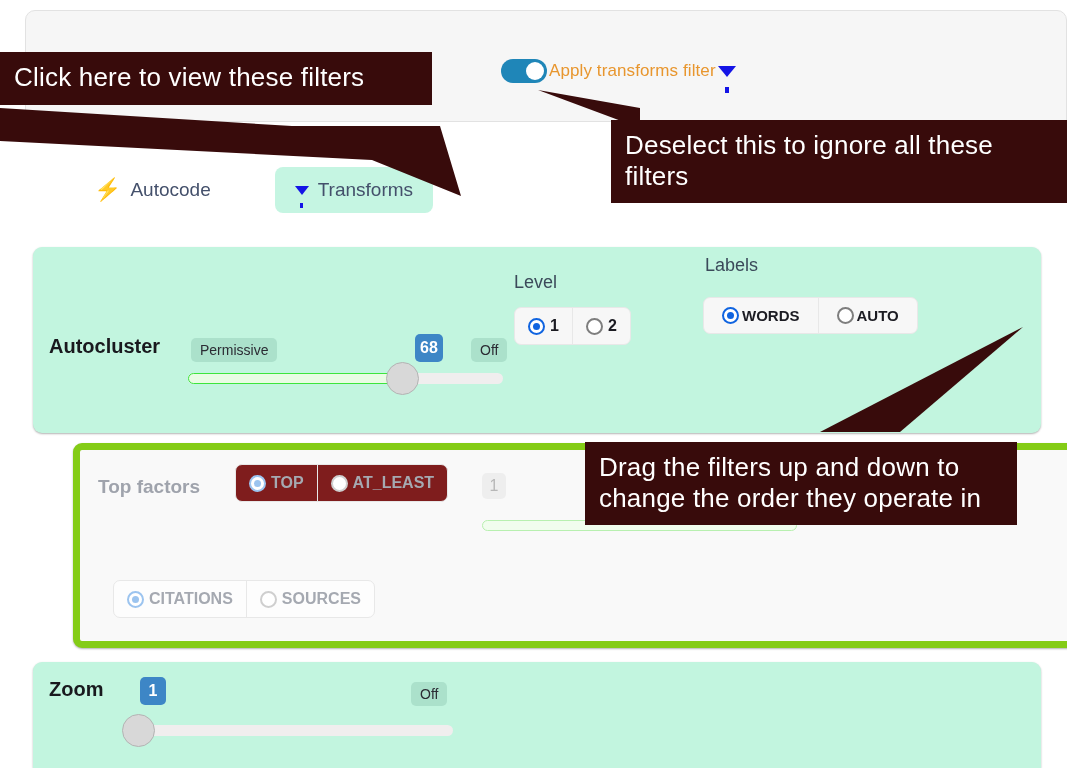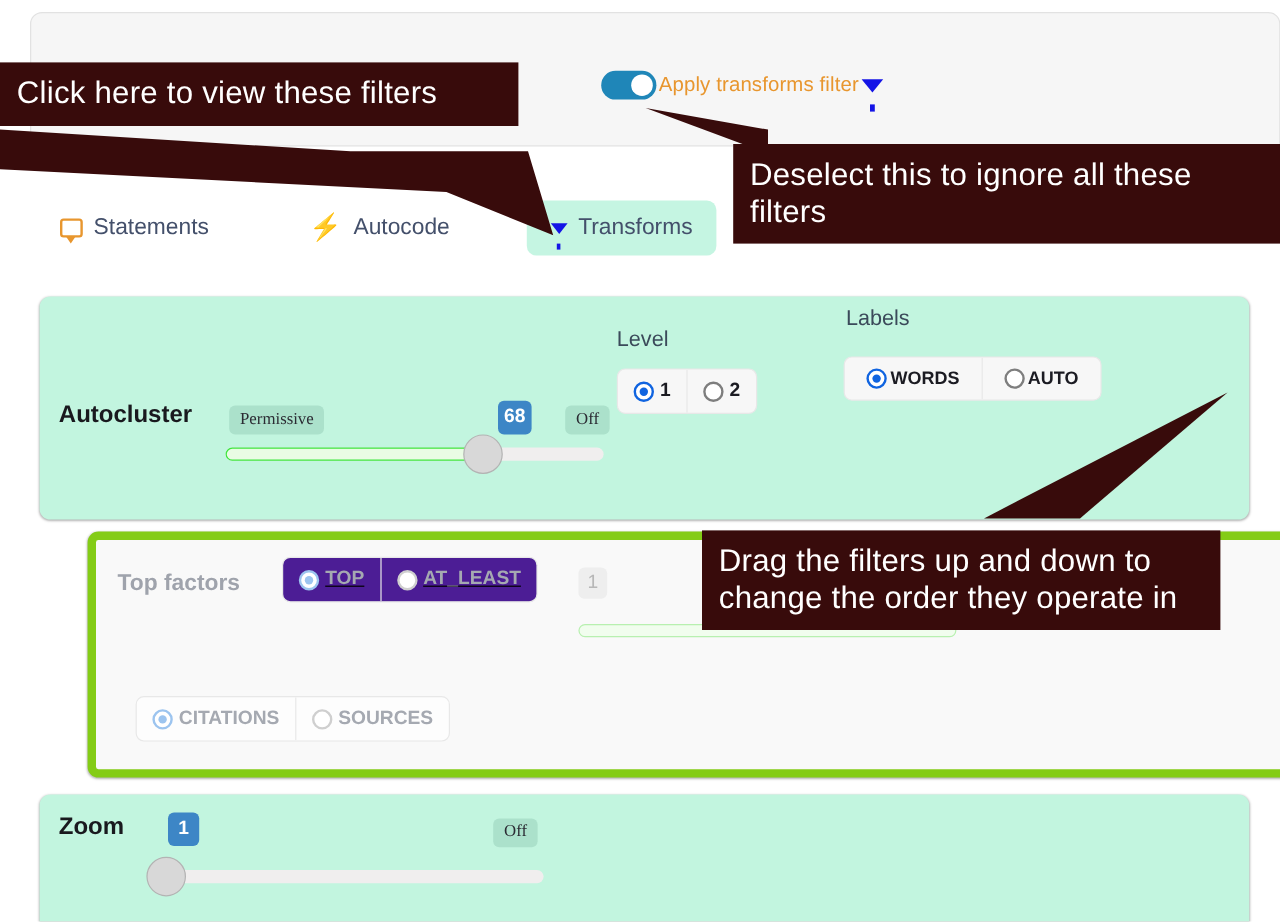--- a/index.html
+++ b/index.html
@@ -131,21 +131,20 @@
   .row-label.dim { color: #9fa3ac; font-weight: bold; font-size: 19px; }
 
   .tag {
     display: inline-block;
     padding: 4px 9px;
     border-radius: 5px;
     font-size: 14px;
     color: #2b2b33;
     background: rgba(120,180,160,.30);
     white-space: nowrap;
-    font-family: Liberation Serif, serif;
   }
   .badge-num {
     display: inline-flex;
     align-items: center; justify-content: center;
     min-width: 26px; height: 28px;
     padding: 0 5px;
     background: #3d86c6;
     color: #ffffff;
     font-size: 16px;
     font-weight: bold;
@@ -254,24 +253,20 @@
   <div id="toggle-row">
     <div class="switch">
       <div class="knob"></div>
     </div>
     <span class="toggle-label">Apply transforms filter</span>
     <span class="funnel"></span>
   </div>
 </div>
 
 <div id="tabs">
-  <div class="tab">
-    <span class="bubble-icon"></span>
-    <span>Statements</span>
-  </div>
   <div class="tab-gap"></div>
   <div class="tab">
     <span class="bolt-icon">⚡</span>
     <span>Autocode</span>
   </div>
   <div class="tab-gap"></div>
   <div class="tab active">
     <span class="funnel small"></span>
     <span>Transforms</span>
   </div>
@@ -319,21 +314,21 @@
     <div class="radio-opt stacked">
       <span class="rdot"></span>
       <span class="ropt-text plain">AUTO</span>
     </div>
   </div>
 </div>
 
 <div class="panel muted" id="panel-topfactors">
   <div class="row-label dim" style="left:18px; top:26px;">Top factors</div>
 
-  <div class="radio-group" style="left:155px; top:14px; background:#4c1d95;text-decoration:underline;">
+  <div class="radio-group" style="left:155px; top:14px; background:#7f1d1d;">
     <div class="radio-opt">
       <span class="rdot on pale"></span>
       <span class="ropt-text dim">TOP</span>
     </div>
     <div class="radio-opt">
       <span class="rdot" style="border-color:#cfcfcf;"></span>
       <span class="ropt-text dim">AT_LEAST</span>
     </div>
   </div>
 

